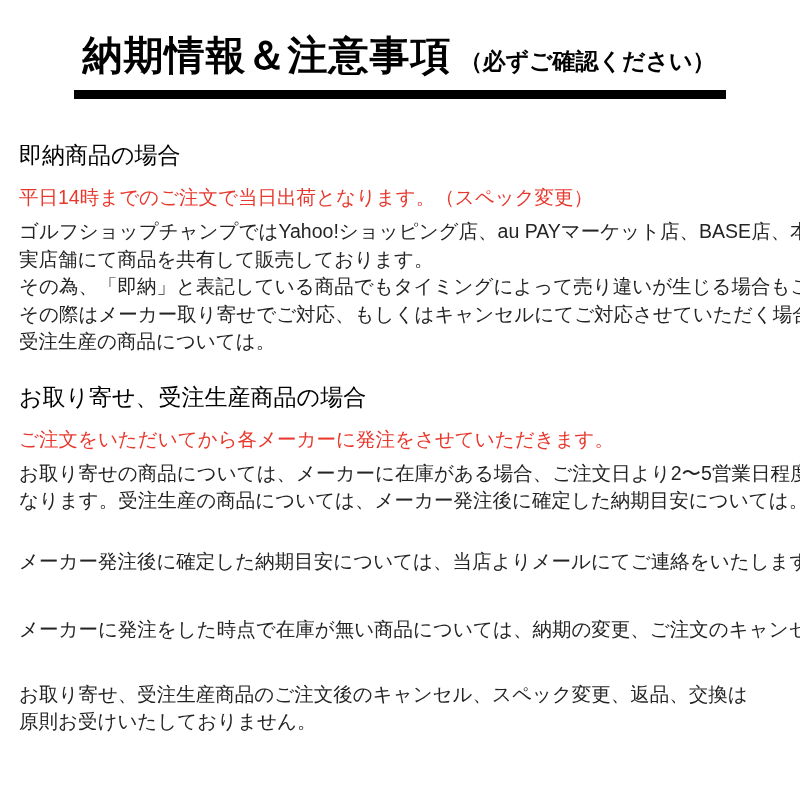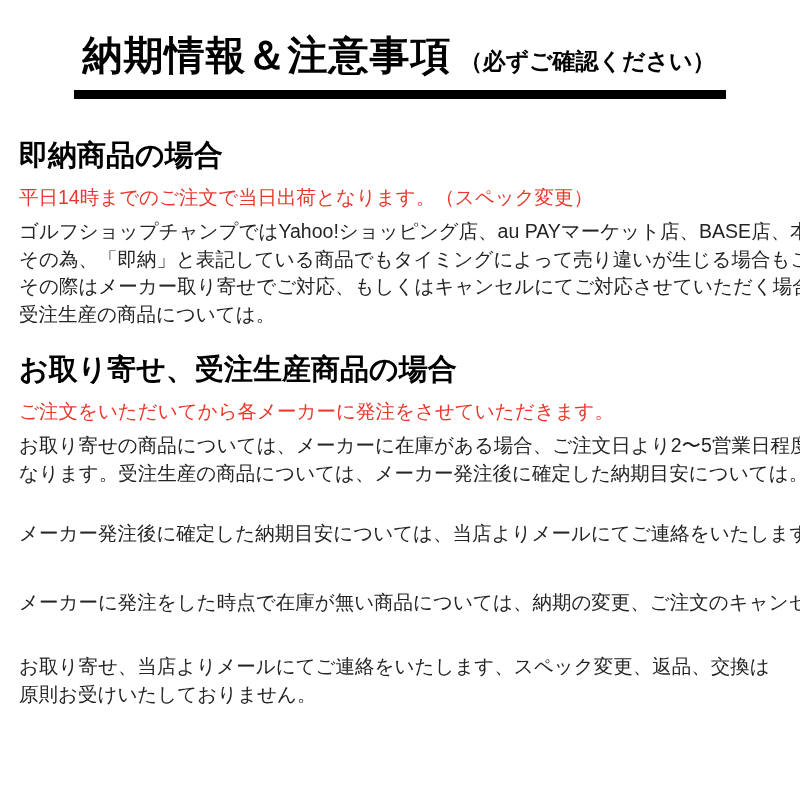--- a/index.html
+++ b/index.html
@@ -33,22 +33,22 @@
   .title-note{
     font-size:23px;
     font-weight:bold;
     color:#000;
     margin-left:8px;
     vertical-align:baseline;
   }
   
   .content{ padding:0 20px 0 19px; }
   .sec-heading{
-    font-size:29px;
-    font-weight:bold;
+    font-size:23px;
+    font-weight:normal;
     color:#000;
     line-height:33px;
     margin:0;
   }
   .sec1 .sec-heading{ margin-top:40px; }
   .sec2 .sec-heading{ margin-top:25px; }
   .red-note{
     color:var(--accent-red);
     font-size:19.5px;
     line-height:24px;
@@ -76,39 +76,40 @@
     </div>
   </div>
 
   <div class="content">
 
     <section class="sec1">
       <h2 class="sec-heading">即納商品の場合</h2>
       <div class="red-note">平日14時までのご注文で当日出荷となります。（スペック変更）</div>
       <div class="para">
         <div class="body-line">ゴルフショップチャンプではYahoo!ショッピング店、au PAYマーケット店、BASE店、本店、</div>
+        <div class="body-line">実店舗にて商品を共有して販売しております。</div>
         <div class="body-line">その為、「即納」と表記している商品でもタイミングによって売り違いが生じる場合もございます。</div>
         <div class="body-line">その際はメーカー取り寄せでご対応、もしくはキャンセルにてご対応させていただく場合がございます。</div>
         <div class="body-line">受注生産の商品については。</div>
       </div>
     </section>
 
     <section class="sec2">
       <h2 class="sec-heading">お取り寄せ、受注生産商品の場合</h2>
       <div class="red-note">ご注文をいただいてから各メーカーに発注をさせていただきます。</div>
       <div class="para">
         <div class="body-line">お取り寄せの商品については、メーカーに在庫がある場合、ご注文日より2〜5営業日程度で出荷と</div>
         <div class="body-line">なります。受注生産の商品については、メーカー発注後に確定した納期目安については。</div>
       </div>
       <div class="para para-gap-a">
         <div class="body-line">メーカー発注後に確定した納期目安については、当店よりメールにてご連絡をいたします。</div>
       </div>
       <div class="para para-gap-b">
         <div class="body-line">メーカーに発注をした時点で在庫が無い商品については、納期の変更、ご注文のキャンセル、</div>
       </div>
       <div class="para para-gap-c">
-        <div class="body-line">お取り寄せ、当店よりメールにてご連絡をいたします、スペック変更、返品、交換は</div>
+        <div class="body-line">お取り寄せ、受注生産商品のご注文後のキャンセル、スペック変更、返品、交換は</div>
         <div class="body-line">原則お受けいたしておりません。</div>
       </div>
     </section>
 
   </div>
 </div>
 
 </body></html>

